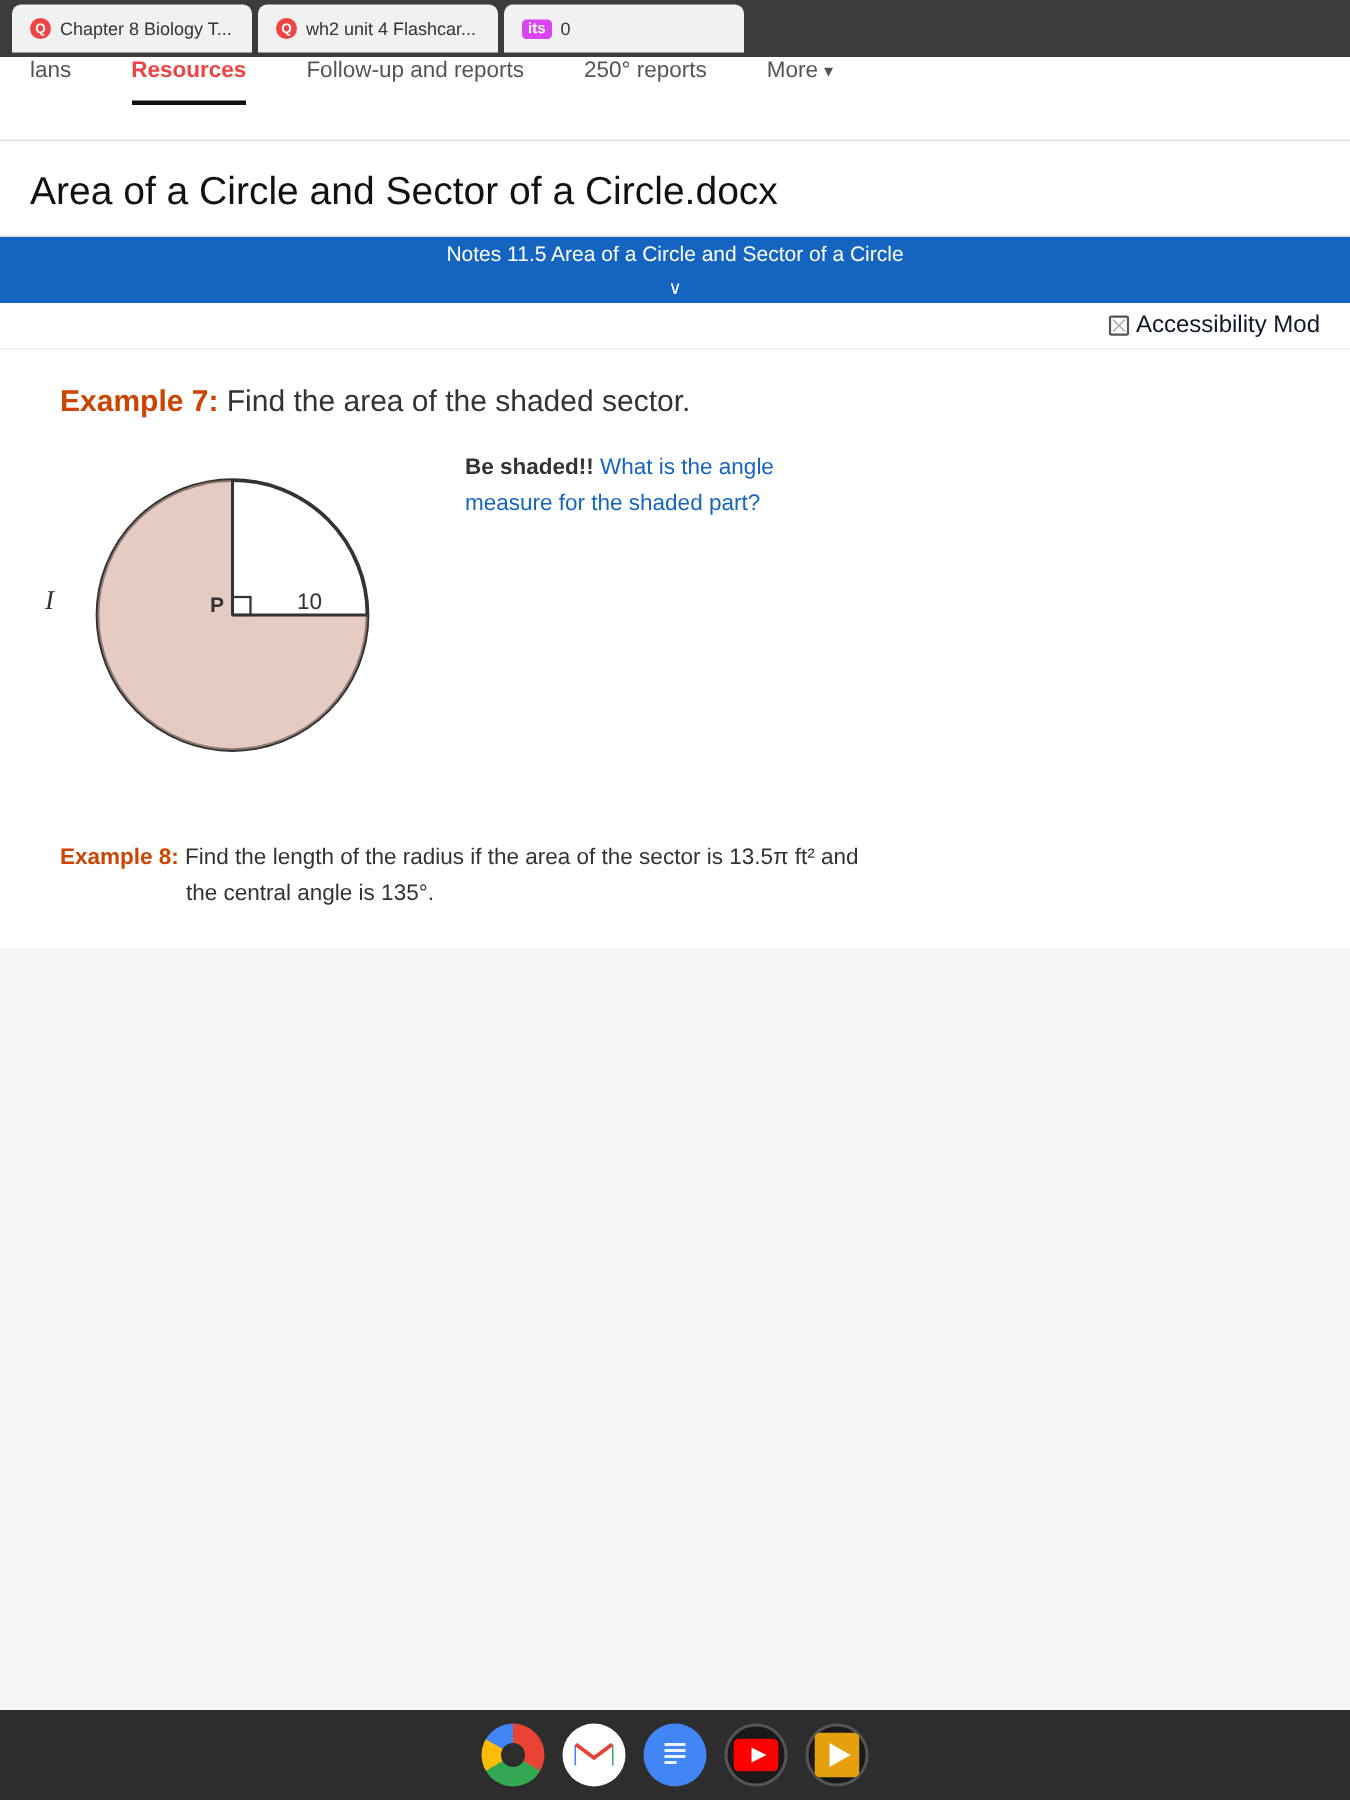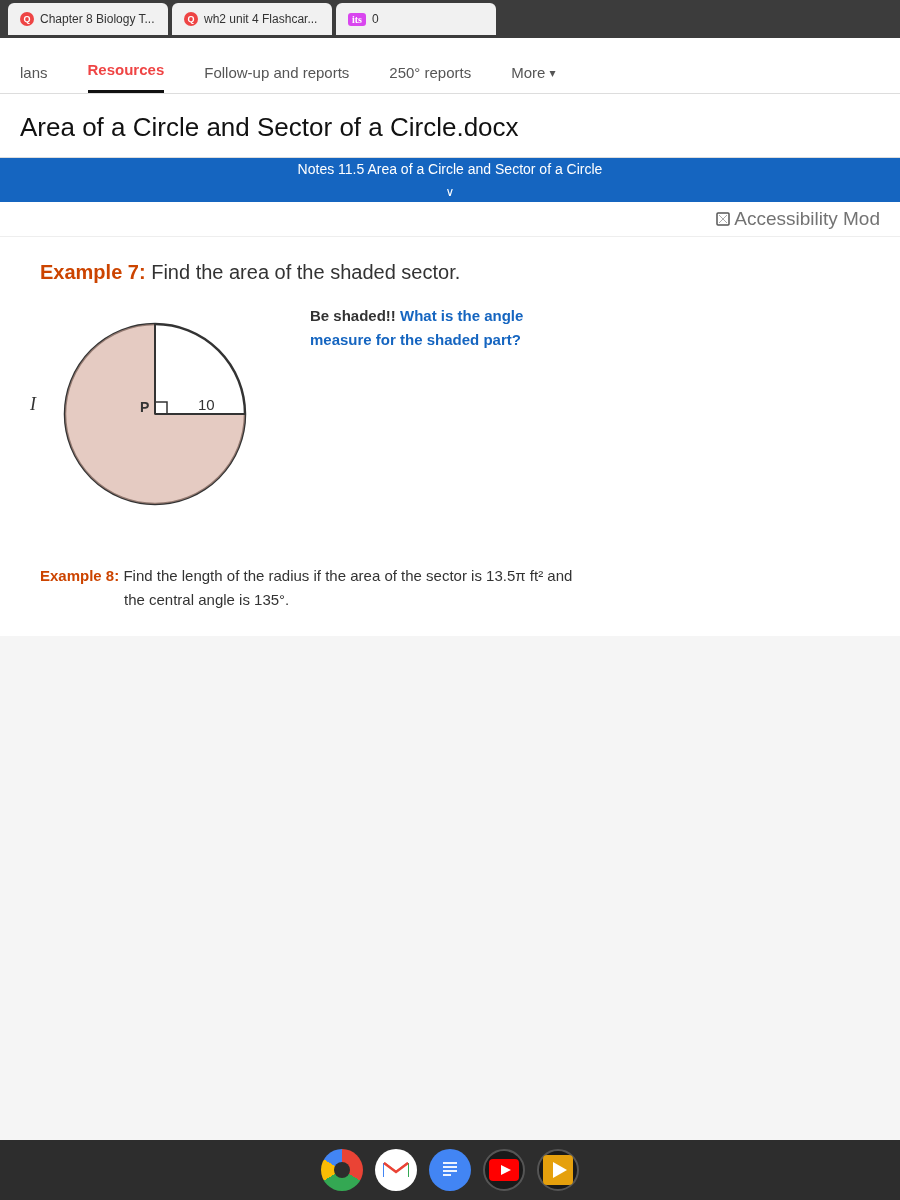--- a/index.html
+++ b/index.html
@@ -46,35 +46,34 @@
       font-size: 9px;
       font-weight: bold;
     }
     .tab-badge {
       background: #d946ef;
       color: white;
       font-size: 10px;
       padding: 1px 4px;
       border-radius: 3px;
       font-weight: bold;
-      font-family: Liberation Serif, serif;
     }
 
     
     .main-area {
       background: #f5f5f5;
       height: calc(1200px - 38px - 60px);
     }
 
     
     .nav-bar {
       background: white;
       height: 56px;
       display: flex;
-      align-items: flex-end;
+      align-items: flex-start;
       padding: 0 20px;
       border-bottom: 1px solid #ddd;
       gap: 40px;
     }
     .nav-item {
       font-size: 15px;
       color: #555;
       padding-bottom: 12px;
       cursor: pointer;
       white-space: nowrap;
@@ -132,22 +131,22 @@
     
     .accessibility-bar {
       background: white;
       padding: 6px 20px;
       display: flex;
       justify-content: flex-end;
       align-items: center;
       border-bottom: 1px solid #eee;
     }
     .accessibility-link {
-      color: #737373;
-      font-size: 19px;
+      color: #0f172a;
+      font-size: 16px;
       display: flex;
       align-items: center;
       gap: 4px;
       cursor: pointer;
       text-align: right;
     }
 
     
     .doc-content {
       background: white;
@@ -196,21 +195,21 @@
       font-size: 15px;
       color: #333;
       line-height: 1.6;
       max-width: 300px;
     }
     .be-careful-bold {
       font-weight: bold;
     }
     .be-careful-blue {
       color: #1565c0;
-      font-weight: bold;
+      font-weight: normal;
       text-align: center;
     }
 
     
     .example8 {
       font-size: 15px;
       color: #333;
       margin-top: 10px;
       line-height: 1.6;
     }

